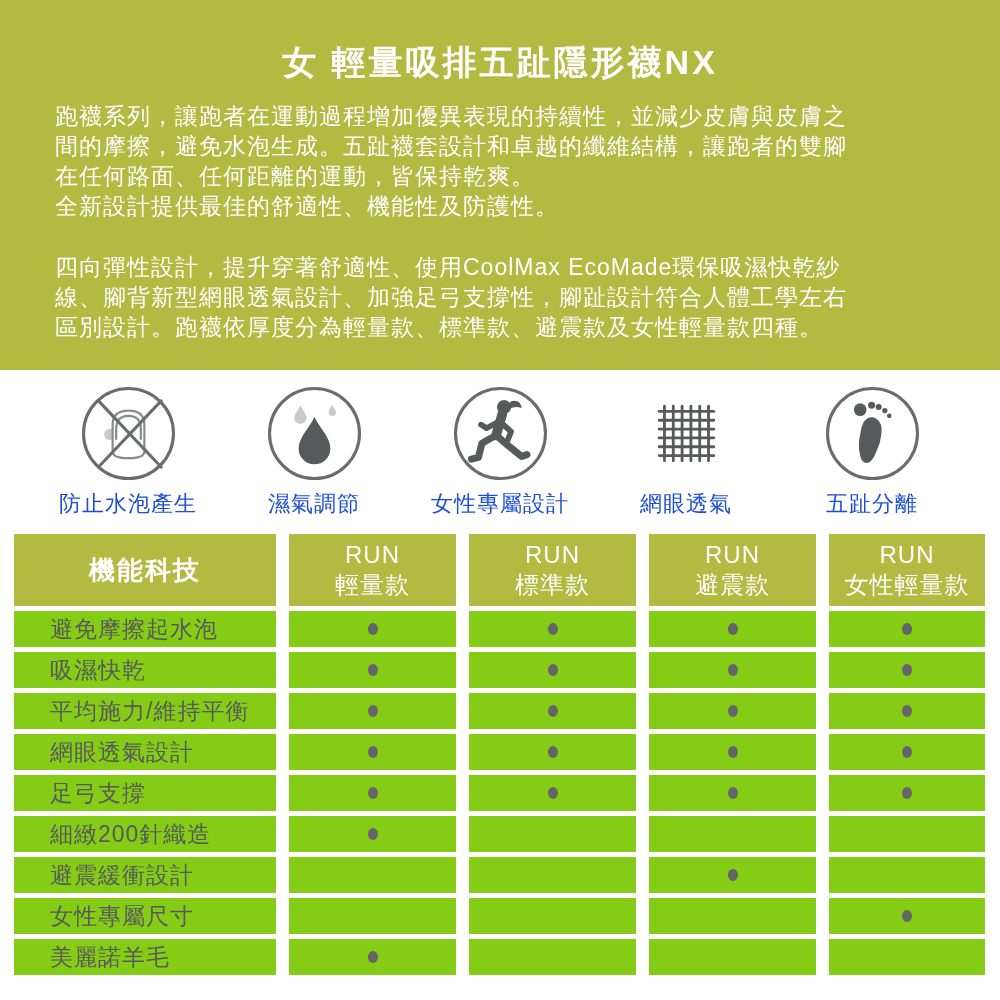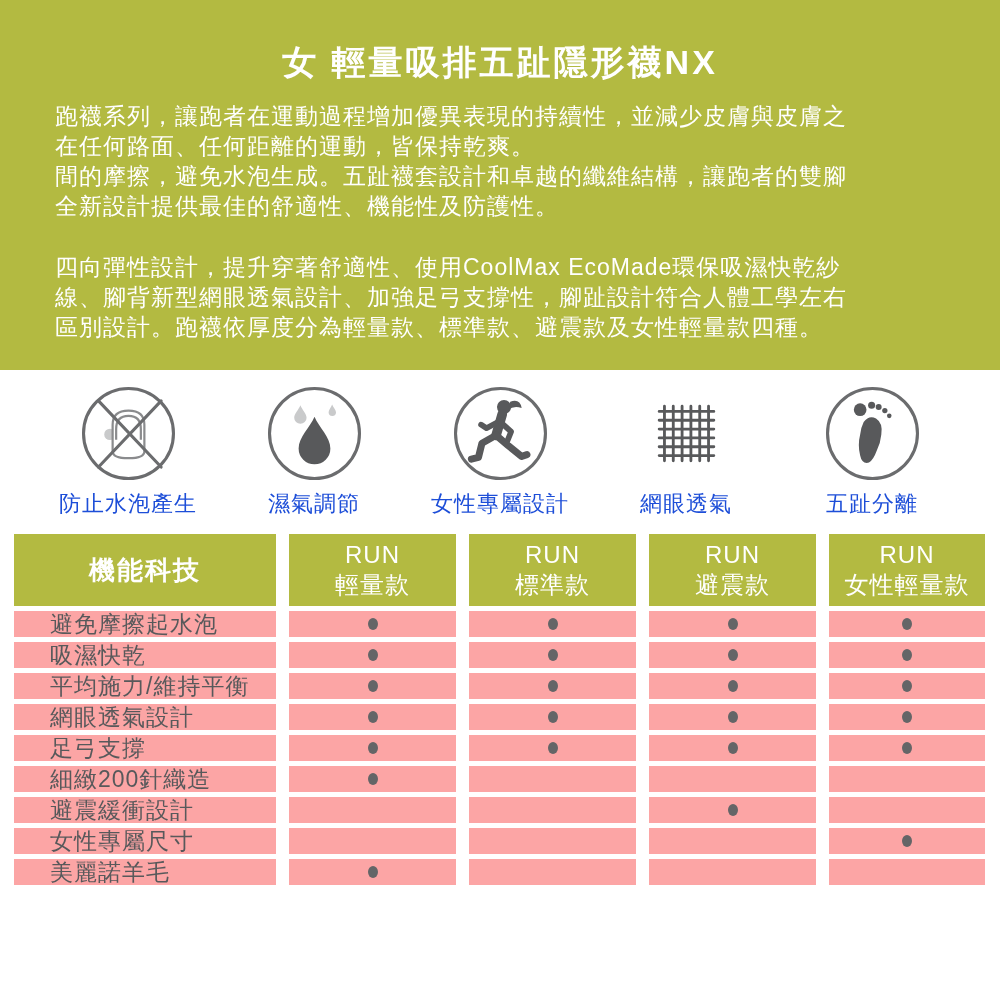--- a/index.html
+++ b/index.html
@@ -31,34 +31,34 @@
     grid-template-columns:262px 167px 167px 167px 1fr;
     column-gap:13px;row-gap:5px;
     margin:17px 15px 0 14px;
   }
   .th{
     background:#b3ba41;color:#ffffff;height:72px;
     display:flex;flex-direction:column;justify-content:center;align-items:center;
   }
   .th-feature{font-size:26px;font-weight:bold;letter-spacing:2px;}
   .th-line{font-size:24px;line-height:30px;letter-spacing:1px;}
-  .td{background:#fca5a5;height:26px;display:flex;align-items:center;box-sizing:border-box;}
+  .td{background:#84cc16;height:36px;display:flex;align-items:center;box-sizing:border-box;}
   .td-label{padding-left:36px;font-size:23px;color:#58595b;letter-spacing:1px;white-space:nowrap;}
   .td-dot{justify-content:center;}
   .dot{width:10px;height:12px;border-radius:50%;background:#646567;display:block;}
 </style>
 </head>
 <body>
 
 <header class="hero">
   <h1 class="hero-title">女 輕量吸排五趾隱形襪NX</h1>
   <div class="hero-text">
     <div class="hero-line">跑襪系列，讓跑者在運動過程增加優異表現的持續性，並減少皮膚與皮膚之</div>
+    <div class="hero-line">間的摩擦，避免水泡生成。五趾襪套設計和卓越的纖維結構，讓跑者的雙腳</div>
     <div class="hero-line">在任何路面、任何距離的運動，皆保持乾爽。</div>
-    <div class="hero-line">間的摩擦，避免水泡生成。五趾襪套設計和卓越的纖維結構，讓跑者的雙腳</div>
     <div class="hero-line">全新設計提供最佳的舒適性、機能性及防護性。</div>
   </div>
   <div class="hero-text p2">
     <div class="hero-line">四向彈性設計，提升穿著舒適性、使用CoolMax EcoMade環保吸濕快乾紗</div>
     <div class="hero-line">線、腳背新型網眼透氣設計、加強足弓支撐性，腳趾設計符合人體工學左右</div>
     <div class="hero-line">區別設計。跑襪依厚度分為輕量款、標準款、避震款及女性輕量款四種。</div>
   </div>
 </header>
 
 <section class="features">

